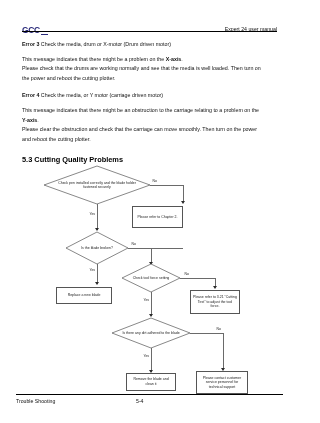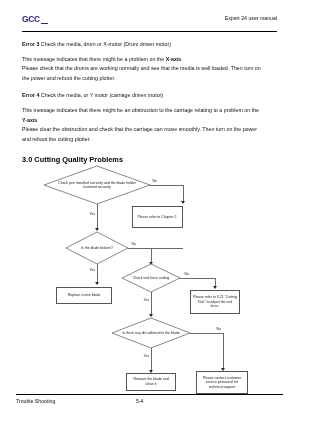--- a/index.html
+++ b/index.html
@@ -14,21 +14,21 @@
     background: #ffffff;
     font-family: "Liberation Sans", sans-serif;
     color: #000000;
     overflow: hidden;
   }
 
   
   .header {
     position: absolute;
     left: 22px;
-    top: 14px;
+    top: 25px;
     width: 255px;
     height: 18px;
   }
   .logo {
     position: absolute;
     left: 0;
     top: 0;
     font-family: "Liberation Sans", sans-serif;
     font-size: 8.5px;
     font-weight: bold;
@@ -212,21 +212,21 @@
     <p class="para"><span class="b">Error 4</span> <span>Check the media, or Y motor (carriage driven motor)</span></p>
 
     <div class="spacer-sm"></div>
 
     <p class="para">This message indicates that there might be an obstruction to the carriage relating to a problem on the</p>
     <p class="para"><span class="b">Y-axis</span><span>.</span></p>
 
     <p class="para">Please clear the obstruction and check that the carriage can move smoothly. Then turn on the power</p>
     <p class="para">and reboot the cutting plotter.</p>
 
-    <p class="sec-head">3.0 Cutting Quality Problems</p>
+    <p class="sec-head">5.3 Cutting Quality Problems</p>
   </div>
 
   <div class="flow">
 
     <div class="diamond-wrap" style="left:44px; top:6px; width:106px; height:38px;">
       <svg width="106" height="38" viewBox="0 0 106 38">
         <polygon points="53,0 106,19 53,38 0,19" fill="#ffffff" stroke="#555555" stroke-width="0.7"></polygon>
       </svg>
       <div class="diamond-label">Check pen installed correctly and the blade holder fastened securely</div>
     </div>

